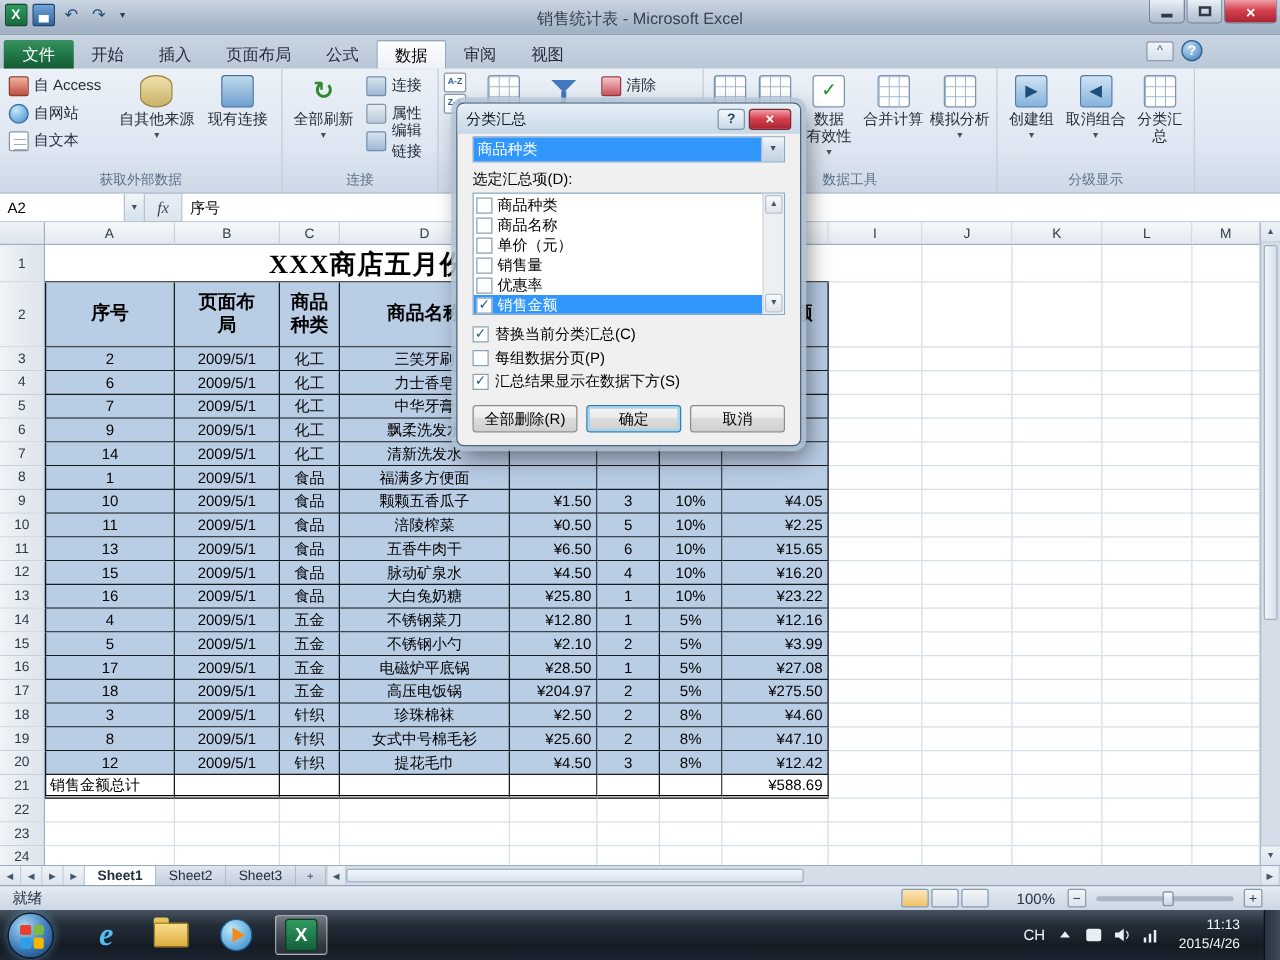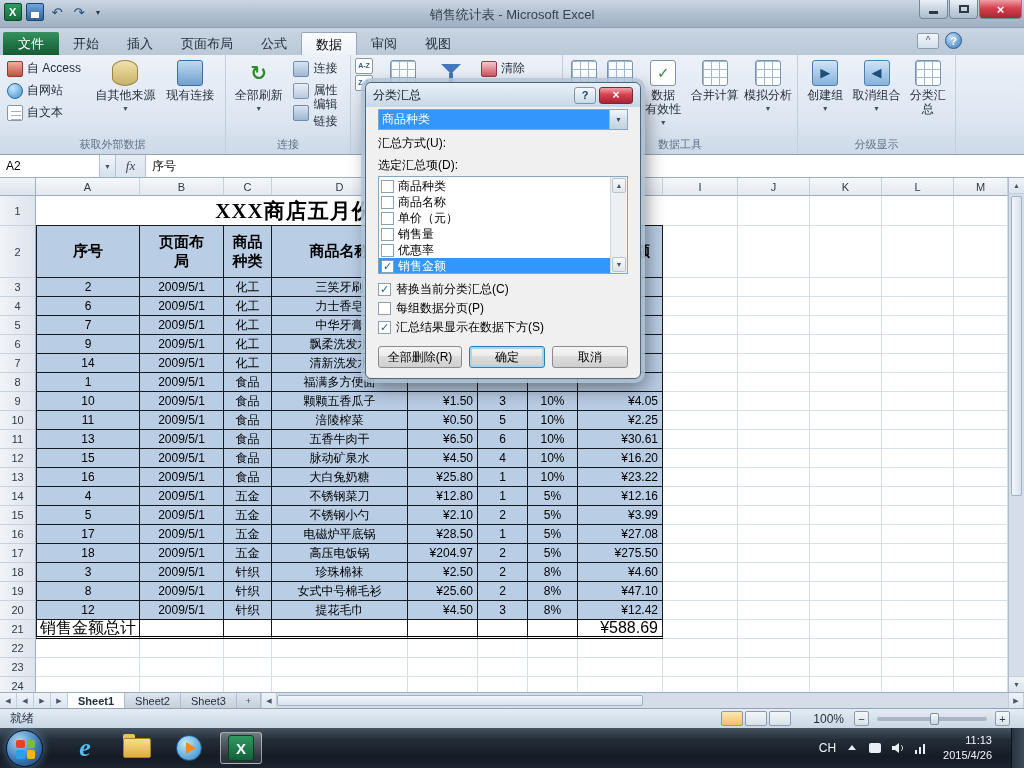--- a/index.html
+++ b/index.html
@@ -96,21 +96,21 @@
   #grid{position:absolute;left:0;top:18px;width:1008px;height:496px;overflow:hidden;}
   .grow{display:flex;}
   .rowhdr{width:36px;flex:none;background:linear-gradient(90deg,#F0F3F7,#DDE4EC);border-right:1px solid #9BAEC4;
     border-bottom:1px solid #C6D1DE;font-size:11px;color:#2E3A48;display:flex;align-items:center;justify-content:center;}
   .gc{flex:none;border-right:1px solid #D6DEE9;border-bottom:1px solid #D6DEE9;}
   .titlecell{flex:none;background:#fff;border-bottom:1px solid #16191D;display:flex;align-items:center;justify-content:center;
     font-size:21px;font-weight:bold;letter-spacing:1px;font-family:"Liberation Serif","DejaVu Serif",serif;}
   .tc{flex:none;background:#B9CDE5;border-right:1px solid #16191D;border-bottom:1px solid #16191D;
     font-size:12px;color:#000;display:flex;align-items:center;overflow:hidden;}
   .tcw{flex:none;background:#fff;border-right:1px solid #16191D;border-bottom:1px solid #16191D;
-    font-size:16px;display:flex;align-items:center;overflow:hidden;}
+    font-size:12px;display:flex;align-items:center;overflow:hidden;}
   .bl{border-left:1px solid #16191D;}
   .dbl{border-bottom:3px double #000;}
   .ac{justify-content:center;}
   .ar{justify-content:flex-end;padding-right:4px;}
   .al{justify-content:flex-start;padding-left:3px;}
   .th{font-weight:bold;font-size:15px;justify-content:center;}
   .th span{display:inline-block;text-align:center;line-height:1.25;}
   .vscroll{position:absolute;right:0;top:0;width:16px;height:514px;background:#D5DEE8;border-left:1px solid #AEBBCA;
     display:flex;flex-direction:column;}
   .vbtn{height:16px;flex:none;background:linear-gradient(#EFF3F8,#DCE4ED);border-bottom:1px solid #C2CEDA;
@@ -581,21 +581,21 @@
         </div>
         <div class="grow" style="height: 19px;">
           <div class="rowhdr" style="width: 36px;">11</div>
           <div class="tc ac bl" style="width: 104px;">13</div>
           <div class="tc ac" style="width: 84px;">2009/5/1</div>
           <div class="tc ac" style="width: 48px;">食品</div>
           <div class="tc ac" style="width: 136px;">五香牛肉干</div>
           <div class="tc ar" style="width: 70px;">¥6.50</div>
           <div class="tc ac" style="width: 50px;">6</div>
           <div class="tc ac" style="width: 50px;">10%</div>
-          <div class="tc ar" style="width: 85px;">¥30.61</div>
+          <div class="tc ar" style="width: 85px;">¥15.65</div>
           <div class="gc" style="width: 75px;"></div>
           <div class="gc" style="width: 72px;"></div>
           <div class="gc" style="width: 72px;"></div>
           <div class="gc" style="width: 72px;"></div>
           <div class="gc" style="width: 54px;"></div>
         </div>
         <div class="grow" style="height: 19px;">
           <div class="rowhdr" style="width: 36px;">12</div>
           <div class="tc ac bl" style="width: 104px;">15</div>
           <div class="tc ac" style="width: 84px;">2009/5/1</div>
@@ -899,21 +899,20 @@
       <span>分类汇总</span>
       <div class="dlg-sp"></div>
       <div class="dlg-help">?</div>
       <div class="dlg-close">×</div>
     </div>
     <div class="dlg-body">
       <div class="combo">
         <div class="combo-text hl">商品种类</div>
         <div class="combo-btn">▼</div>
       </div>
-      <div class="dlg-label">汇总方式(U):</div>
       <div class="dlg-label">选定汇总项(D):</div>
       <div class="listbox">
         <div id="sublist">
             <div class="litem">
               <div class="cb"></div>
               <div class="llabel">商品种类</div>
             </div>
             <div class="litem">
               <div class="cb"></div>
               <div class="llabel">商品名称</div>

